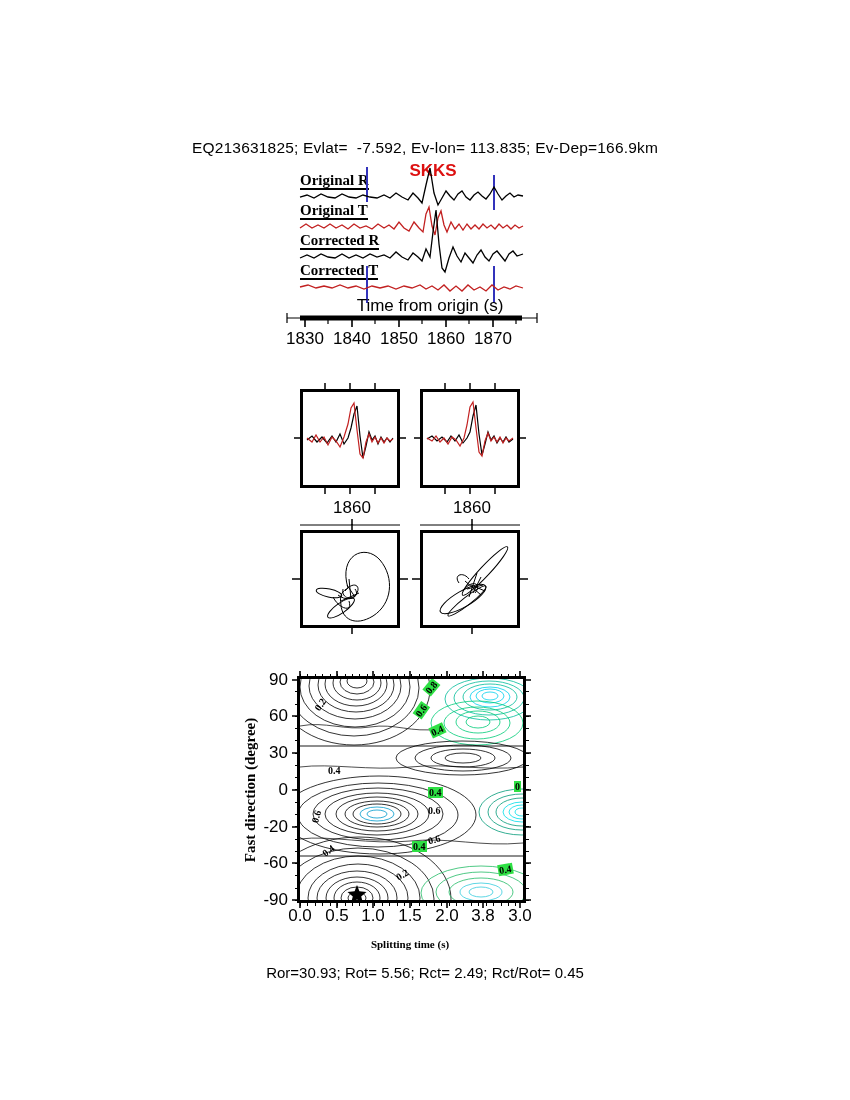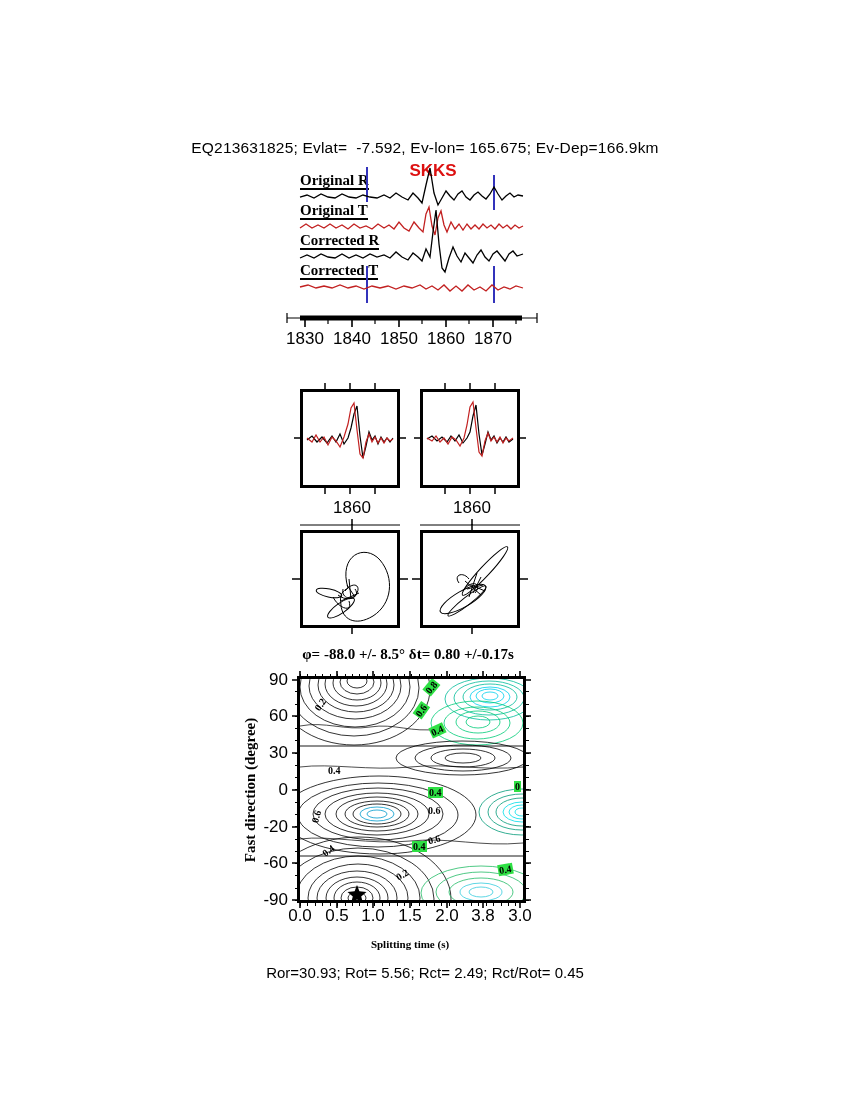--- a/index.html
+++ b/index.html
@@ -40,21 +40,21 @@
       radial-gradient(ellipse 62px 28px at 181px 213px, rgba(5,20,8,0.95) 0 34%, rgba(10,60,25,0.85) 62%, rgba(30,120,40,0) 100%),
       radial-gradient(ellipse 70px 50px at 20px 130px, rgba(60,220,70,0.8) 0 40%, rgba(60,220,70,0) 100%),
       #2db83d;
   }
 </style>
 </head>
 <body>
 
 <div id="page">
 
-  <div class="abs ctr hdr pre" style="top:139px;left:0;">EQ213631825; Evlat=  -7.592, Ev-lon= 165.675; Ev-Dep=166.9km</div>
+  <div class="abs ctr hdr pre" style="top:139px;left:0;">EQ213631825; Evlat=  -7.592, Ev-lon= 113.835; Ev-Dep=166.9km</div>
 
   <div class="abs ctr" style="top:161px;left:403px;width:60px;font-size:17px;font-weight:bold;color:#dd1111;">SKKS</div>
 
   <div class="abs" style="top:171px;left:300px;"><span class="trace-label">Original R</span></div>
   <div class="abs" style="top:201px;left:300px;"><span class="trace-label">Original T</span></div>
   <div class="abs" style="top:231px;left:300px;"><span class="trace-label">Corrected R</span></div>
   <div class="abs" style="top:261px;left:300px;"><span class="trace-label">Corrected T</span></div>
 
   <svg class="abs" style="left:285px;top:160px;" width="260" height="200" viewBox="0 0 260 200">
     <g stroke="#3333bb" stroke-width="2">
@@ -77,20 +77,21 @@
     </g>
     <g stroke="#000">
       <line x1="2" y1="158" x2="252" y2="158" stroke-width="1"></line>
       <line x1="15" y1="158" x2="237" y2="158" stroke-width="5"></line>
       <path d="M20,158V167 M67,158V167 M114,158V167 M161,158V167 M208,158V167" stroke-width="1.6" fill="none"></path>
       <path d="M43,158V164 M90,158V164 M137,158V164 M184,158V164 M231,158V164" stroke-width="1.2" fill="none"></path>
       <path d="M2,153V163 M252,153V163" stroke-width="1.2" fill="none"></path>
     </g>
   </svg>
 
+  <div class="abs ctr tick17" style="top:296px;left:330px;width:200px;">Time from origin (s)</div>
   <div class="abs ctr tick17" style="top:329px;left:280px;width:50px;">1830</div>
   <div class="abs ctr tick17" style="top:329px;left:327px;width:50px;">1840</div>
   <div class="abs ctr tick17" style="top:329px;left:374px;width:50px;">1850</div>
   <div class="abs ctr tick17" style="top:329px;left:421px;width:50px;">1860</div>
   <div class="abs ctr tick17" style="top:329px;left:468px;width:50px;">1870</div>
 
   <svg class="abs" style="left:0;top:0;" width="850" height="1100" viewBox="0 0 850 1100">
     <g stroke="#000" stroke-width="1.5" fill="none">
       <path d="M325,383V389 M350,383V389 M375,383V389 M445,383V389 M470,383V389 M495,383V389"></path>
       <path d="M325,488V494 M350,488V494 M375,488V494 M445,488V494 M470,488V494 M495,488V494"></path>
@@ -149,21 +150,20 @@
         <ellipse cx="62" cy="38" rx="33" ry="5" transform="rotate(-47 62 38)"></ellipse>
         <ellipse cx="44" cy="68" rx="24" ry="4" transform="rotate(-38 44 68)"></ellipse>
         <ellipse cx="40" cy="66" rx="26" ry="8" transform="rotate(-30 40 66)"></ellipse>
         <path d="M48,52 L62,58 M50,60 L58,44 M42,48 L58,62 M46,64 L54,40 M44,56 L60,52"></path>
         <path d="M40,58 C48,46 60,50 52,60"></path>
         <path d="M36,50 C30,42 40,38 46,46"></path>
       </g>
     </svg>
   </div>
 
-  <div class="abs ctr serifb" style="top:646px;left:258px;width:300px;font-size:15px;">φ= -88.0 +/- 8.5° δt= 0.80 +/-0.17s</div>
 
   <div class="abs" style="left:297px;top:676px;width:229px;height:227px;border:3px solid #000;box-sizing:border-box;"></div>
 
   <div class="abs cmap" style="left:300px;top:679px;width:223px;height:221px;">
     <svg width="223" height="221" viewBox="0 0 223 221" style="position:absolute;left:0;top:0;">
       <g fill="none" stroke="#000" stroke-width="0.8">
         <ellipse cx="57" cy="2" rx="10" ry="7"></ellipse>
           <ellipse cx="57" cy="3" rx="17" ry="12"></ellipse>
         <ellipse cx="57" cy="4" rx="24" ry="17"></ellipse>
           <ellipse cx="56" cy="5" rx="31" ry="22"></ellipse>

